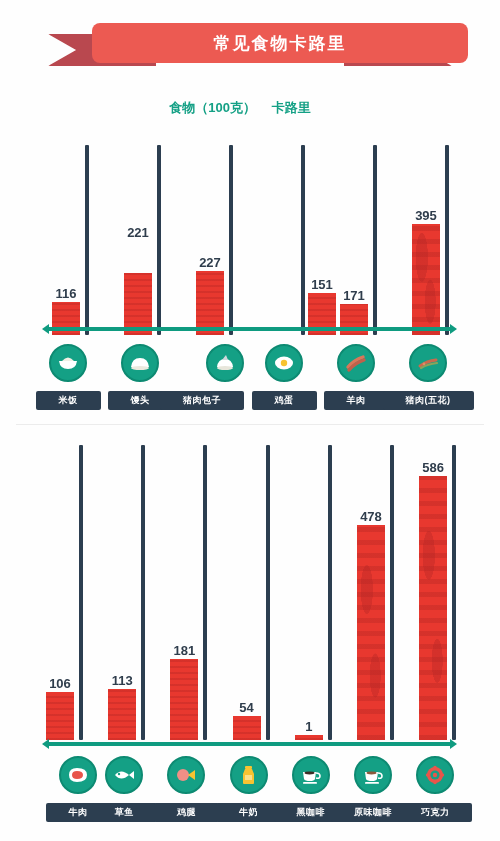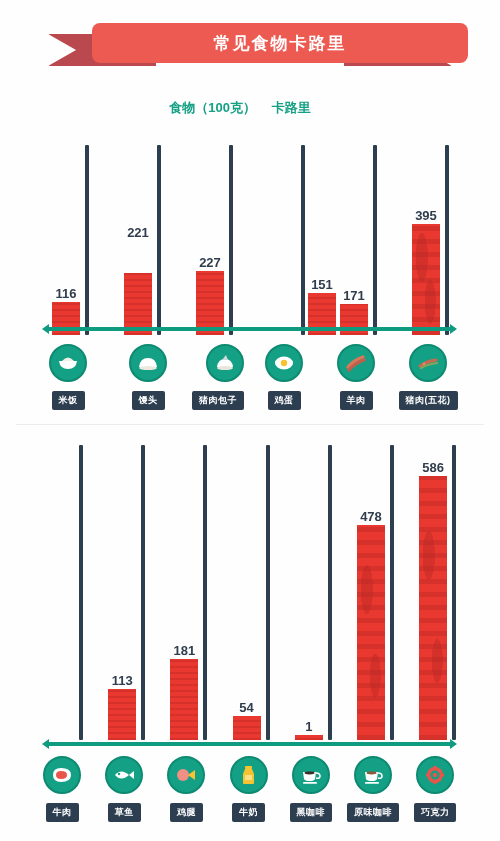--- a/index.html
+++ b/index.html
@@ -182,21 +182,21 @@
     justify-content: center;
     box-sizing: border-box;
   }
   .icon-circle svg { display: block; }
   .icon-label {
     margin-top: 9px;
     background: #2c3e50;
     color: #ffffff;
     font-size: 9px;
     font-weight: bold;
-    padding: 3px 7px;
+    padding: 3px 23px;
     border-radius: 2px;
     white-space: nowrap;
     letter-spacing: .5px;
   }
   .sep-line {
     position: absolute;
     left: 16px;
     width: 468px;
     height: 1px;
     background: #ececec;
@@ -262,21 +262,21 @@
   <div id="icons-0">
       <div class="icon-slot" style="left: 36px; top: 344px;">
         <div class="icon-circle">
           <svg width="24" height="24" viewBox="0 0 24 24">
             <path d="M3 10 L21 10 Q20 18 12 18 Q4 18 3 10 Z" fill="#fff"></path>
             <path d="M6 10 Q12 3 18 10 Z" fill="#f2efe4"></path>
           </svg>
         </div>
         <div class="icon-label">米饭</div>
       </div>
-      <div class="icon-slot" style="left: 116px; top: 344px; justify-content: space-between;">
+      <div class="icon-slot" style="left: 108px; top: 344px; justify-content: space-between;">
         <div class="icon-circle">
           <svg width="24" height="24" viewBox="0 0 24 24">
             <path d="M3 16 Q4 7 12 7 Q20 7 21 16 Z" fill="#fff"></path>
             <ellipse cx="12" cy="17" rx="9" ry="2" fill="#eceadf"></ellipse>
           </svg>
         </div>
         <div class="icon-label">馒头</div>
       </div>
       <div class="icon-slot" style="left: 180px; top: 344px; align-items: flex-end;">
         <div class="icon-circle">
@@ -314,20 +314,24 @@
             <circle cx="8" cy="13" r="1.4" fill="#e08d63"></circle>
           </svg>
         </div>
         <div class="icon-label">猪肉(五花)</div>
       </div>
     </div>
   <div class="sep-line" style="top:424px;"></div>
 
   <div class="chart" id="chart-1" style="top:435px;height:305px;">
     <div class="plot" id="plot-1" style="height:305px;">
+        <div class="bar-slot" style="left: 46px;">
+          <div class="bar-value">106</div>
+          <div class="bar" title="牛肉 106" style="height: 48px;"></div>
+        </div>
         <div class="divider" style="left: 79px; height: 295px; bottom: 0px;"></div>
         <div class="bar-slot" style="left: 108.2px; text-align: center;">
           <div class="bar-value">113</div>
           <div class="bar" title="草鱼 113" style="height: 51px;"></div>
         </div>
         <div class="divider" style="left: 141.2px; height: 295px; bottom: 0px;"></div>
         <div class="bar-slot" style="left: 170.4px;">
           <div class="bar-value">181</div>
           <div class="bar" title="鸡腿 181" style="height: 81px;"></div>
         </div>
@@ -353,21 +357,21 @@
         </div>
         <div class="divider" style="left: 452.2px; height: 295px; bottom: 0px;"></div>
       </div>
   </div>
   <div class="axis" id="axis-1" style="top:739px;left:42px;width:415px;">
     <div class="axis-cap left"></div>
     <div class="axis-line"></div>
     <div class="axis-cap right"></div>
   </div>
   <div id="icons-1">
-      <div class="icon-slot" style="left: 30px; top: 756px; text-align: right;">
+      <div class="icon-slot" style="left: 46px; top: 756px; text-align: right;">
         <div class="icon-circle">
           <svg width="24" height="24" viewBox="0 0 24 24">
             <path d="M3 12 Q3 5 11 5 Q21 5 21 12 Q21 19 11 19 Q3 19 3 12 Z" fill="#fff"></path>
             <path d="M6 12 Q6 8 11 8 Q17 8 17 12 Q17 16 11 16 Q6 16 6 12 Z" fill="#e8554b"></path>
           </svg>
         </div>
         <div class="icon-label">牛肉</div>
       </div>
       <div class="icon-slot" style="left: 92.2px; top: 756px;">
         <div class="icon-circle">

